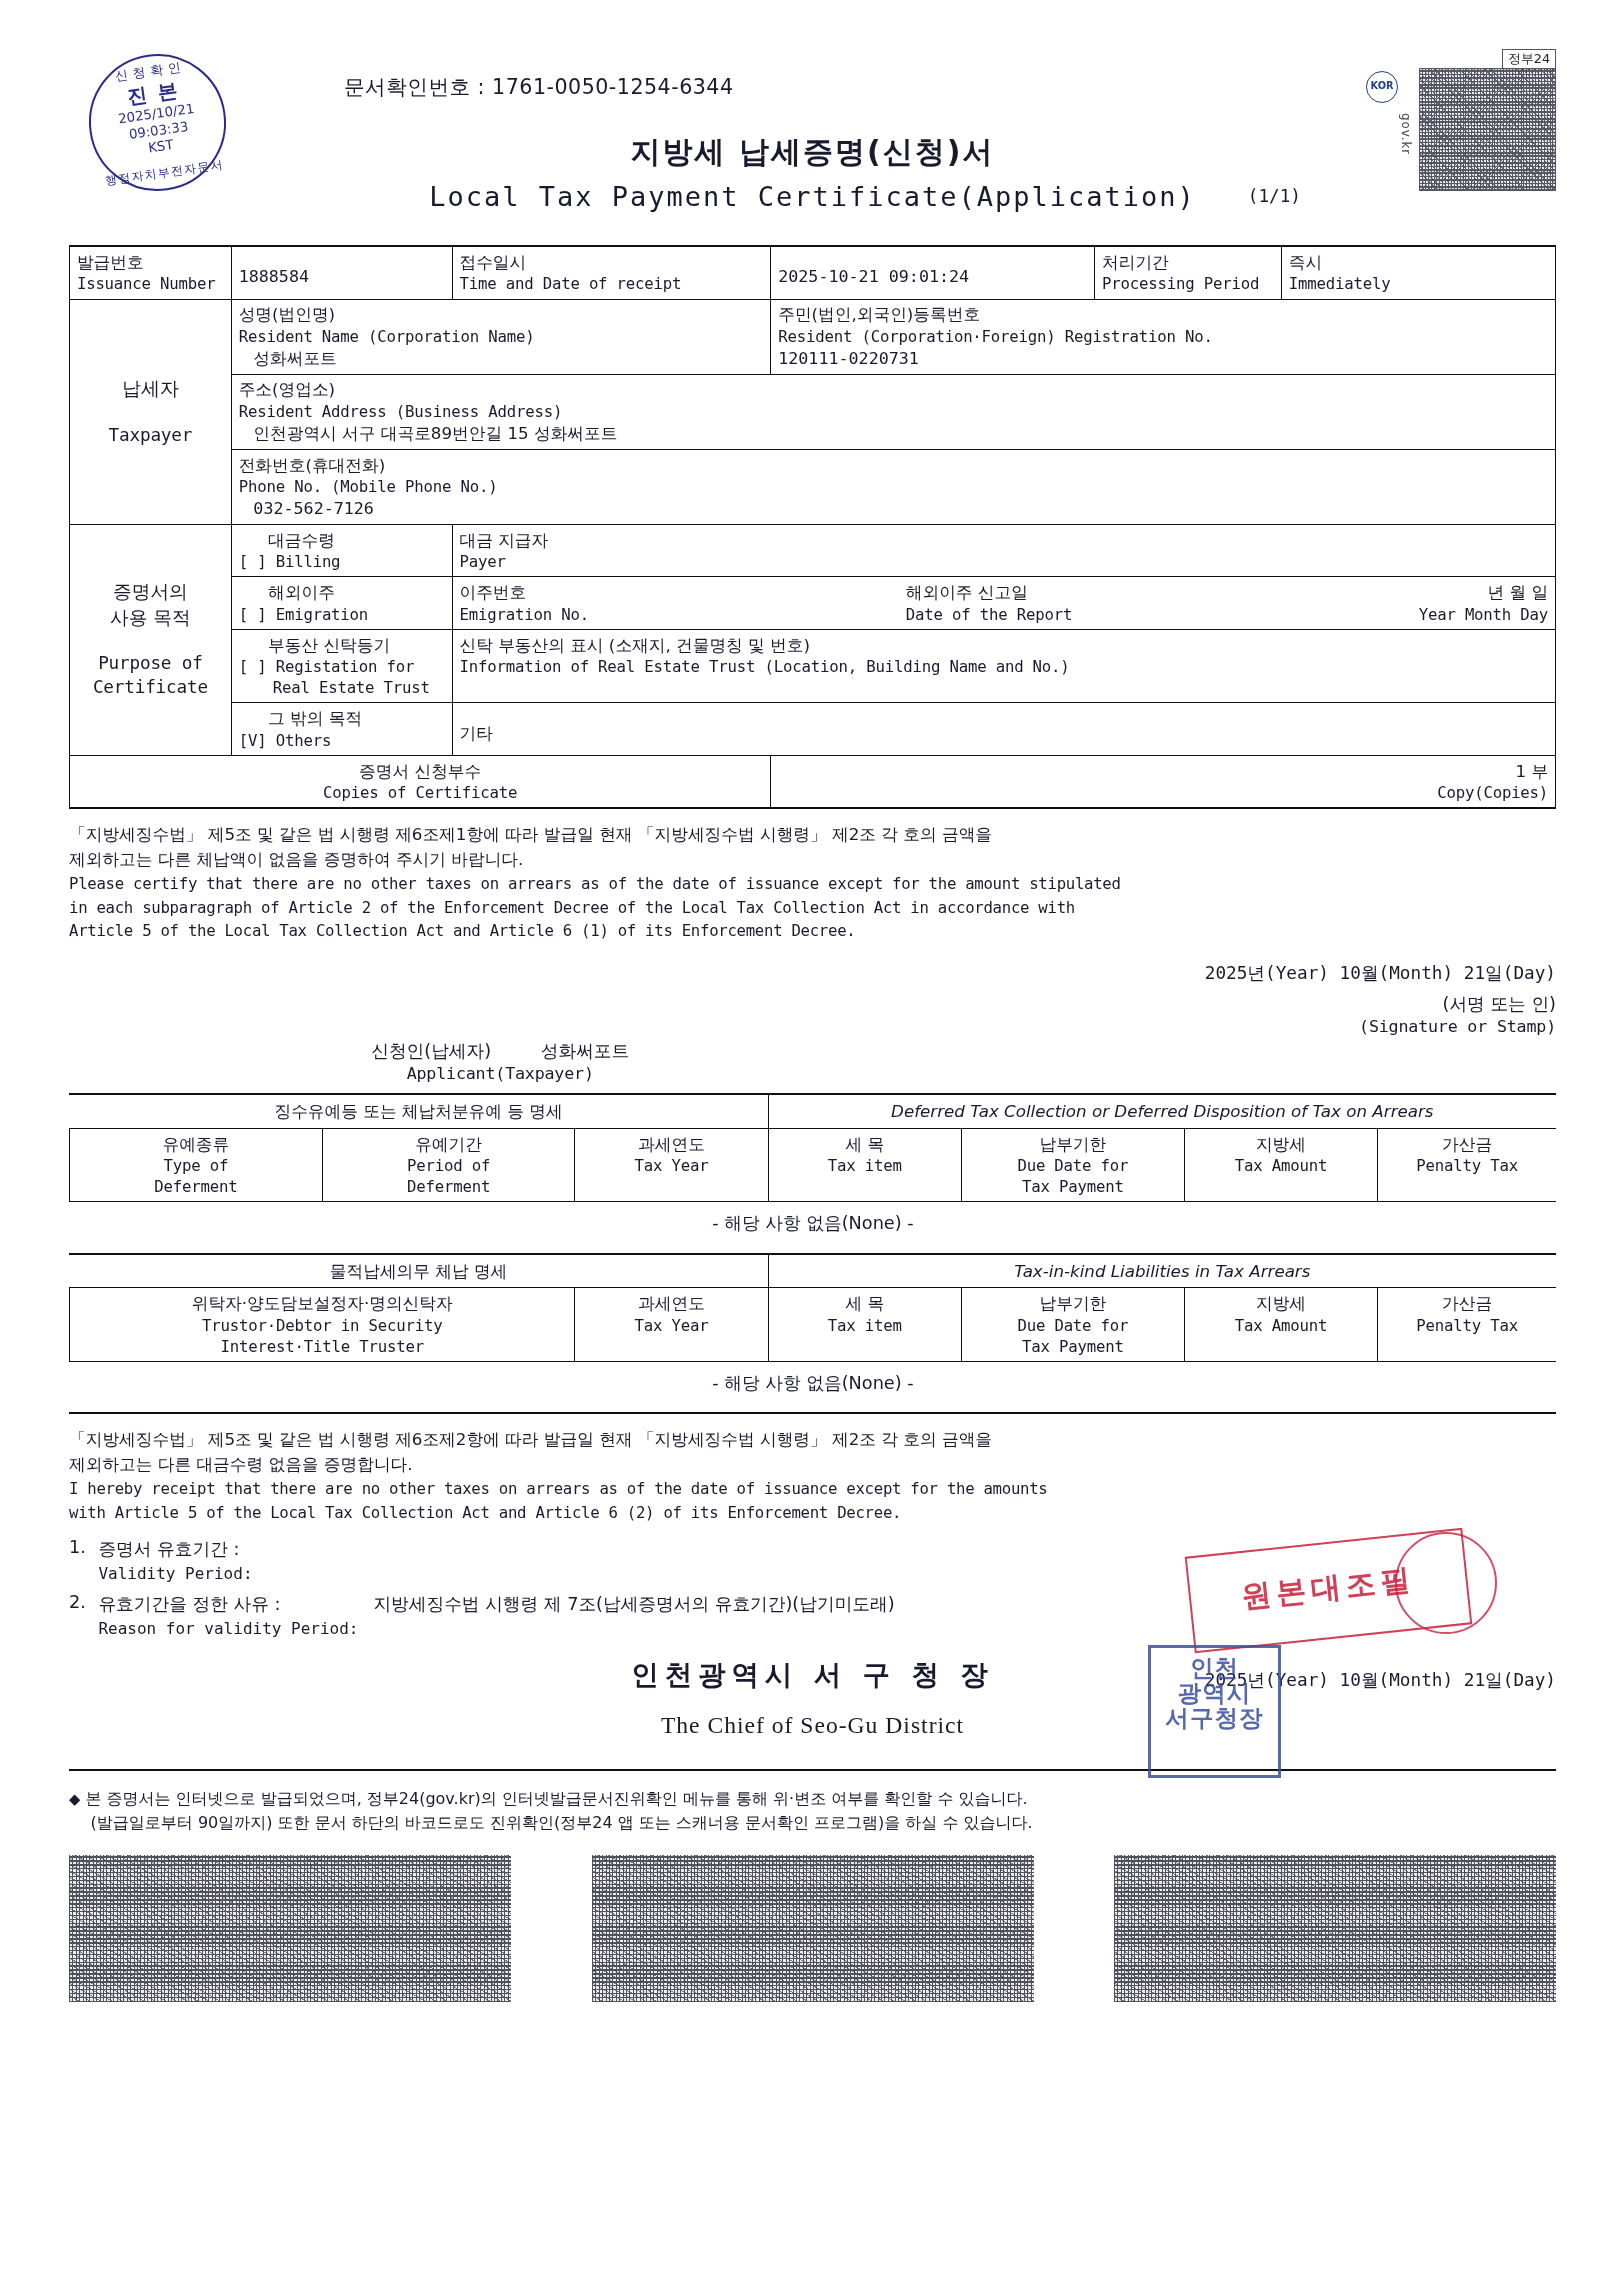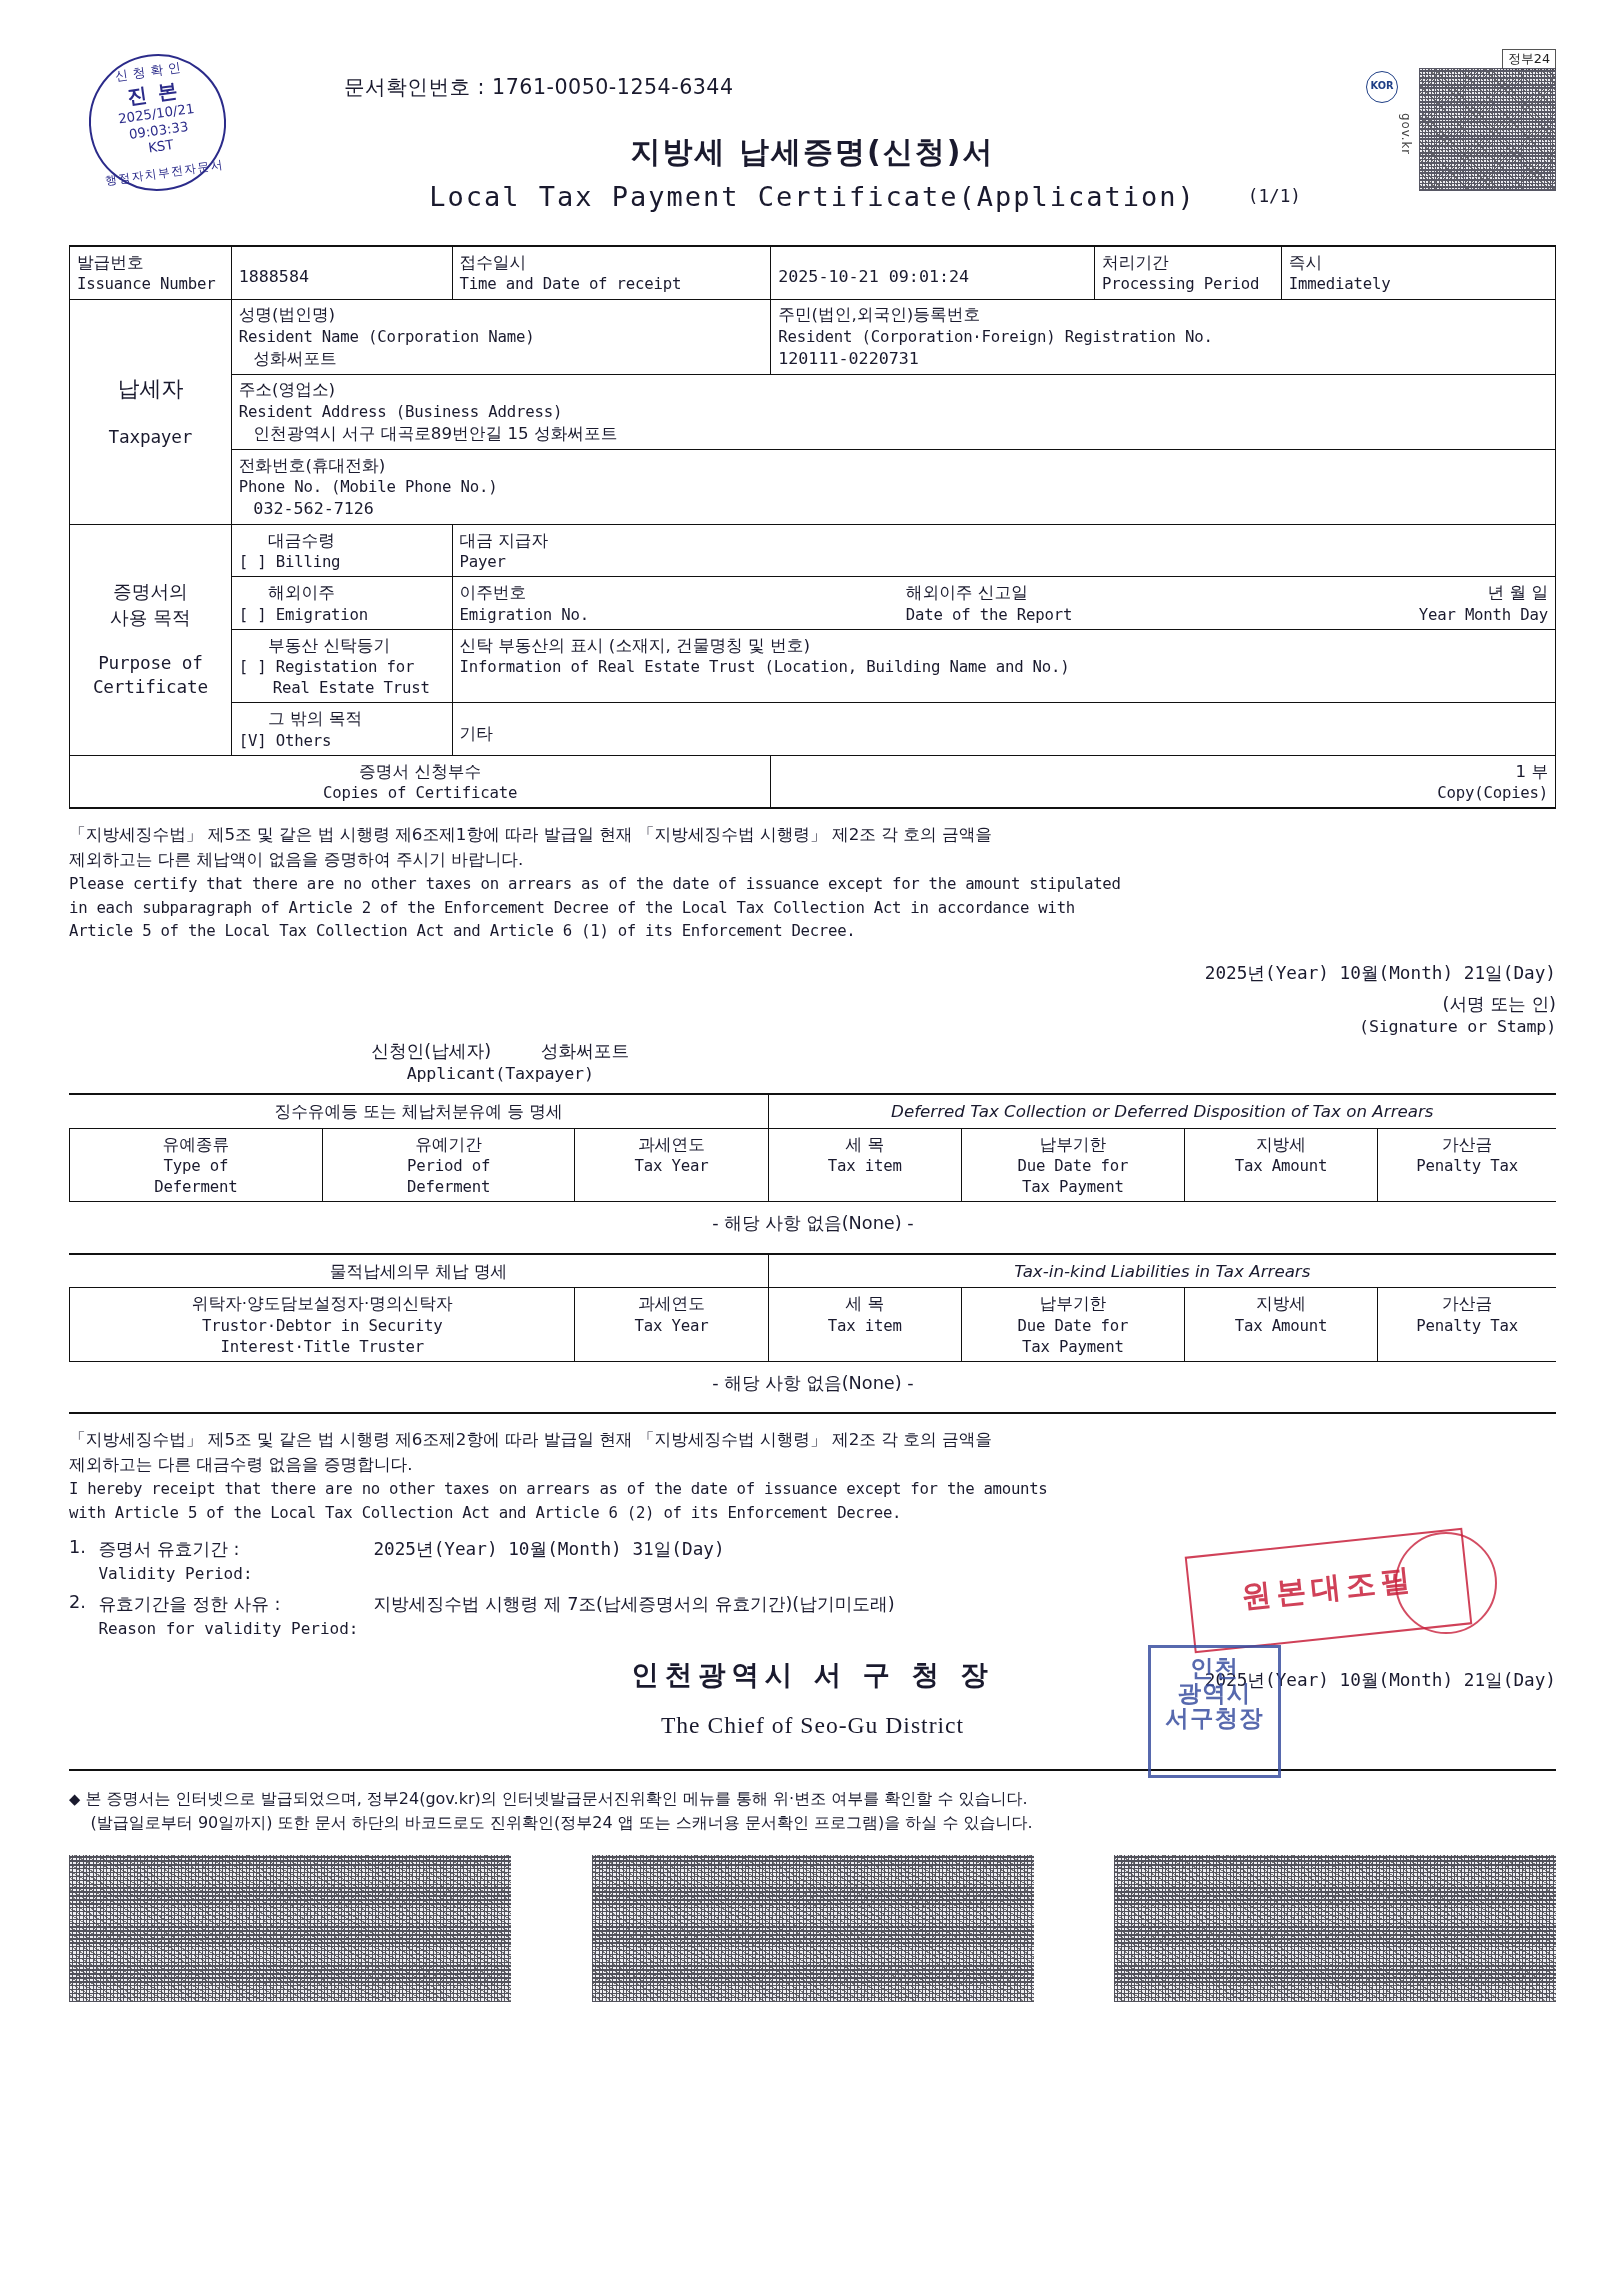--- a/index.html
+++ b/index.html
@@ -365,21 +365,21 @@
           <span class="en">Processing Period</span>
         </td>
         <td class="thick-top">
           <span class="kr">즉시</span>
           <span class="en">Immediately</span>
         </td>
       </tr>
 
       <tr>
         <td rowspan="3" class="ctr mid">
-          <span class="kr" style="font-size:22px">납세자</span>
+          <span class="kr" style="font-size:19px">납세자</span>
           <br>
           <span class="en" style="font-size:17.7px">Taxpayer</span>
         </td>
         <td colspan="2">
           <span class="kr">성명(법인명)</span>
           <span class="en">Resident Name (Corporation Name)</span>
           <span class="kr" style="padding-left:14.7px">성화써포트</span>
         </td>
         <td colspan="3">
           <span class="kr">주민(법인,외국인)등록번호</span>
@@ -596,21 +596,20 @@
       <div>「지방세징수법」 제5조 및 같은 법 시행령 제6조제2항에 따라 발급일 현재 「지방세징수법 시행령」 제2조 각 호의 금액을</div>
       <div>제외하고는 다른 대금수령 없음을 증명합니다.</div>
       <div class="enline">I hereby receipt that there are no other taxes on arrears as of the date of issuance except for the amounts</div>
       <div class="enline">with Article 5 of the Local Tax Collection Act and Article 6 (2) of its Enforcement Decree.</div>
     </div>
 
     <div class="valid-block">
       <div class="valid-line">
         <div class="valid-no">1.</div>
         <div class="valid-label">증명서 유효기간 :</div>
-        <div class="valid-val mono">2025년(Year) 10월(Month) 31일(Day)</div>
       </div>
       <div class="valid-sub">Validity Period:</div>
 
       <div class="valid-line">
         <div class="valid-no">2.</div>
         <div class="valid-label">유효기간을 정한 사유 :</div>
         <div class="valid-val">지방세징수법 시행령 제 7조(납세증명서의 유효기간)(납기미도래)</div>
       </div>
       <div class="valid-sub">Reason for validity Period:</div>
 

